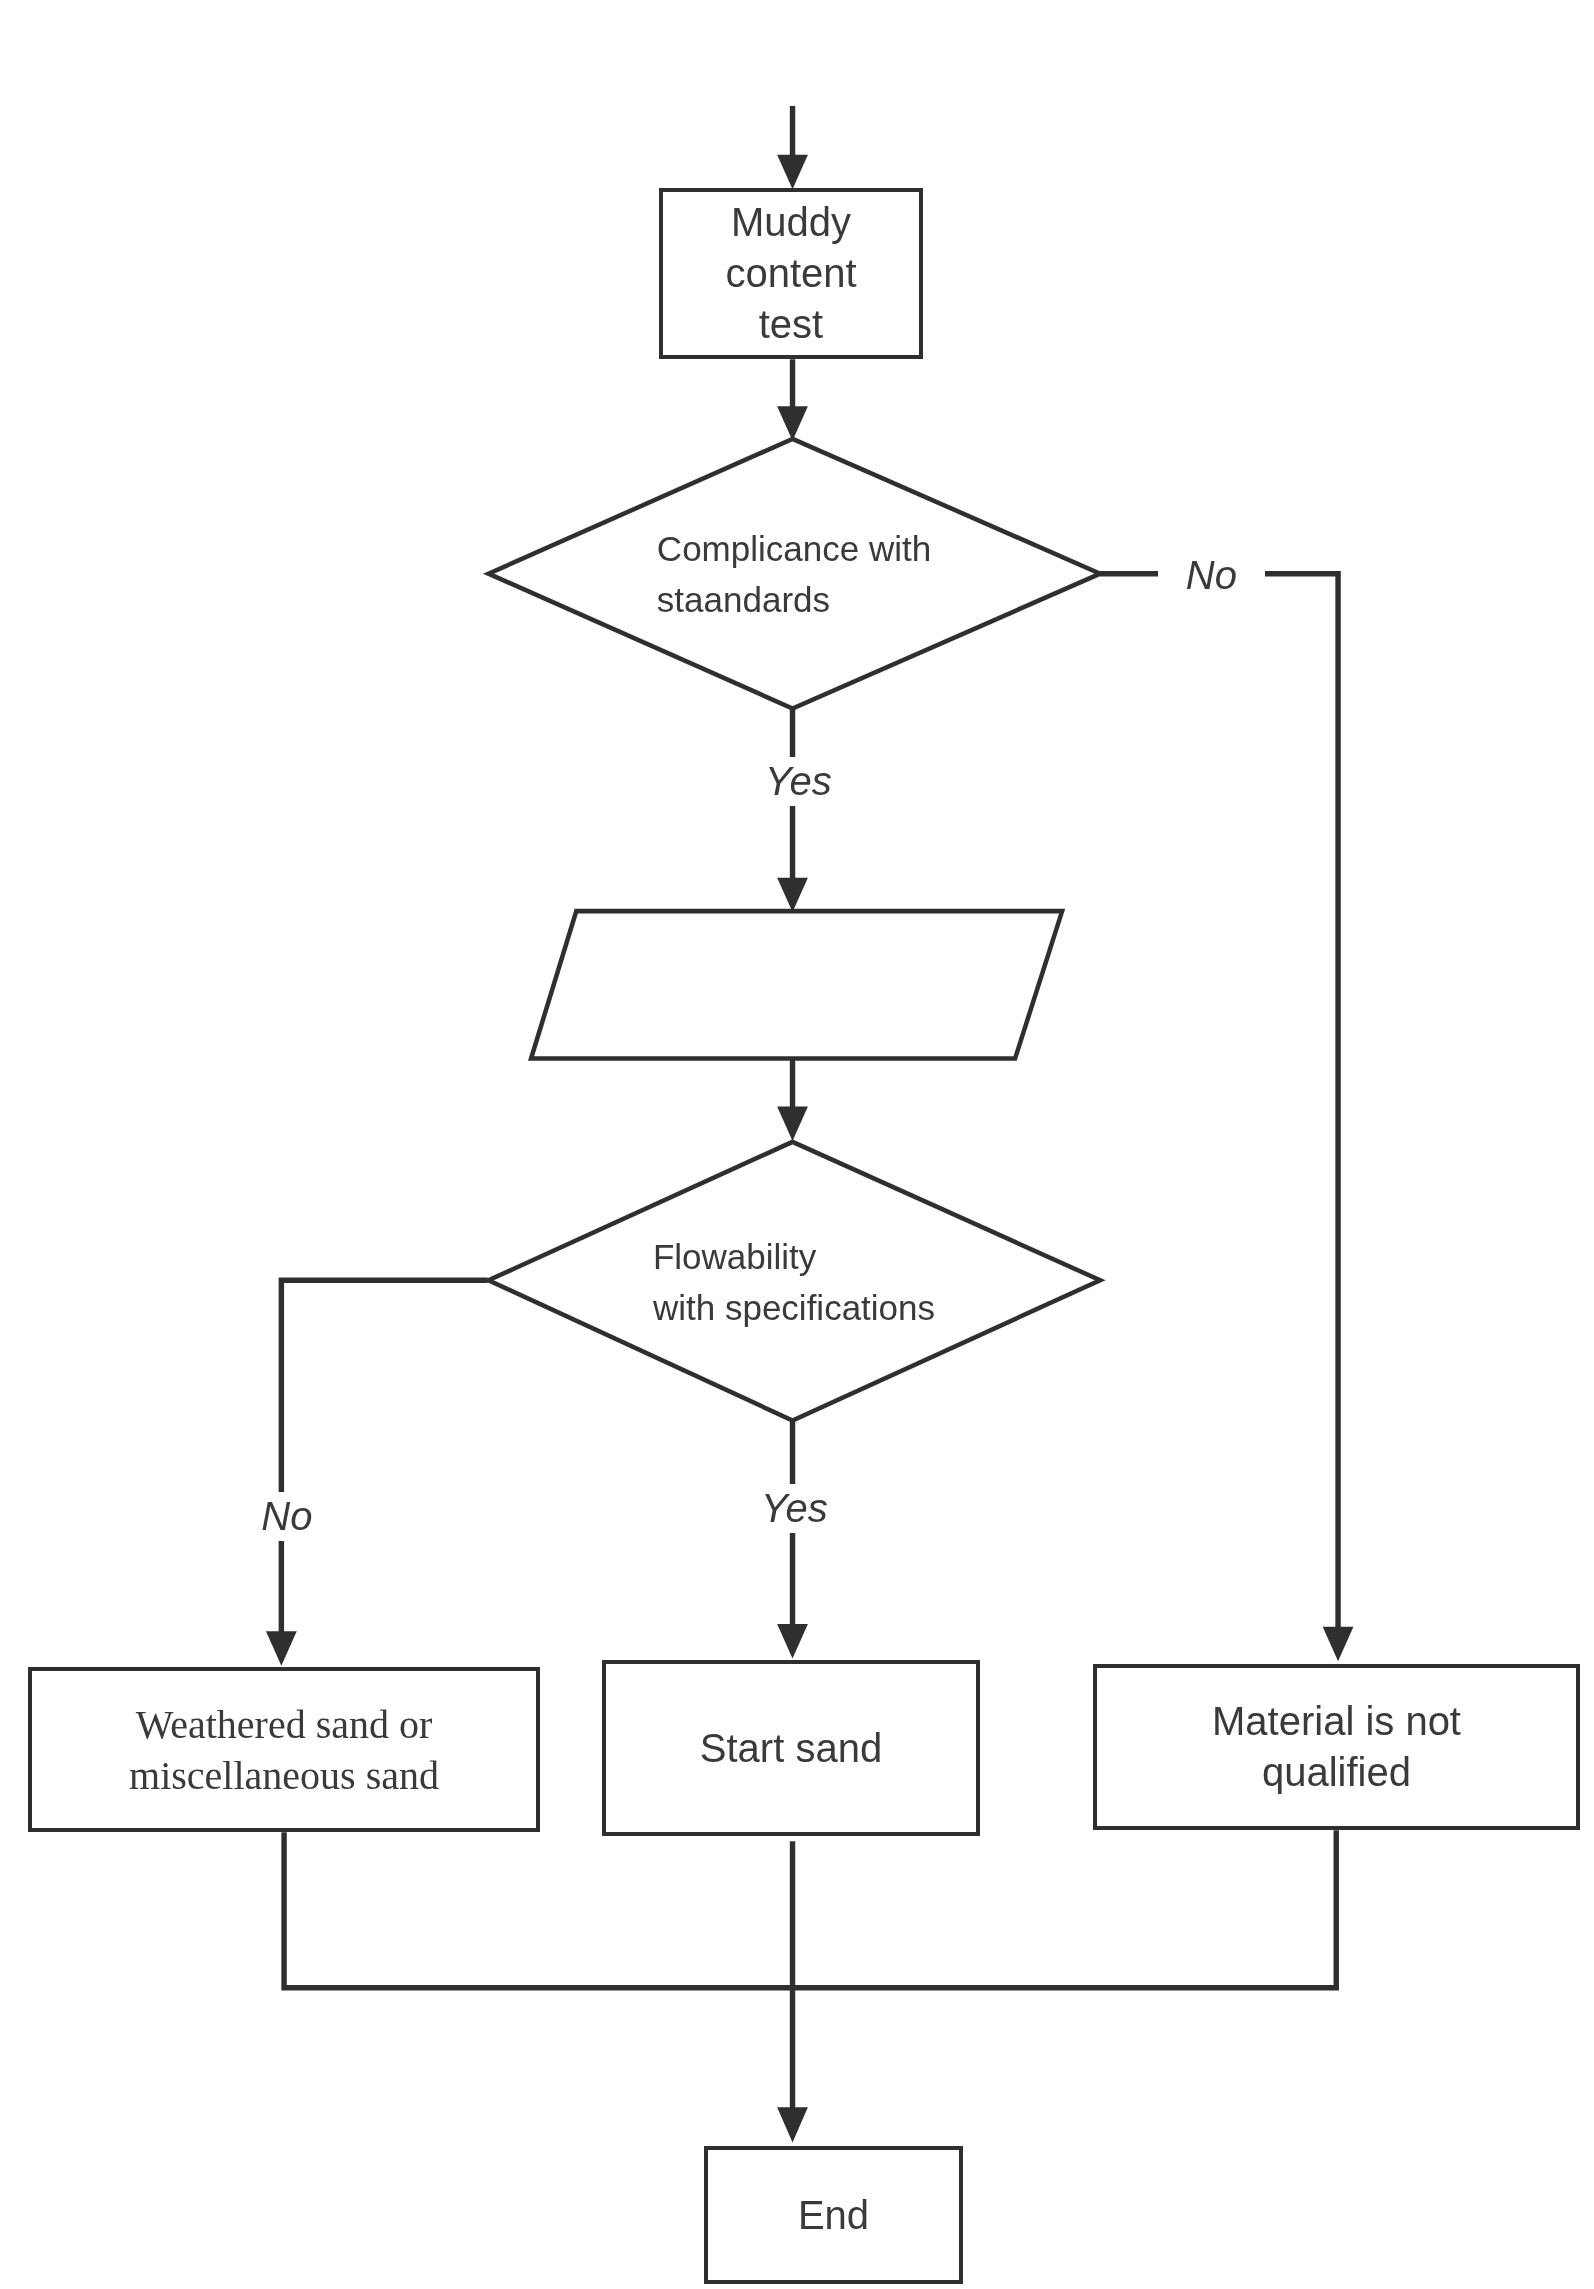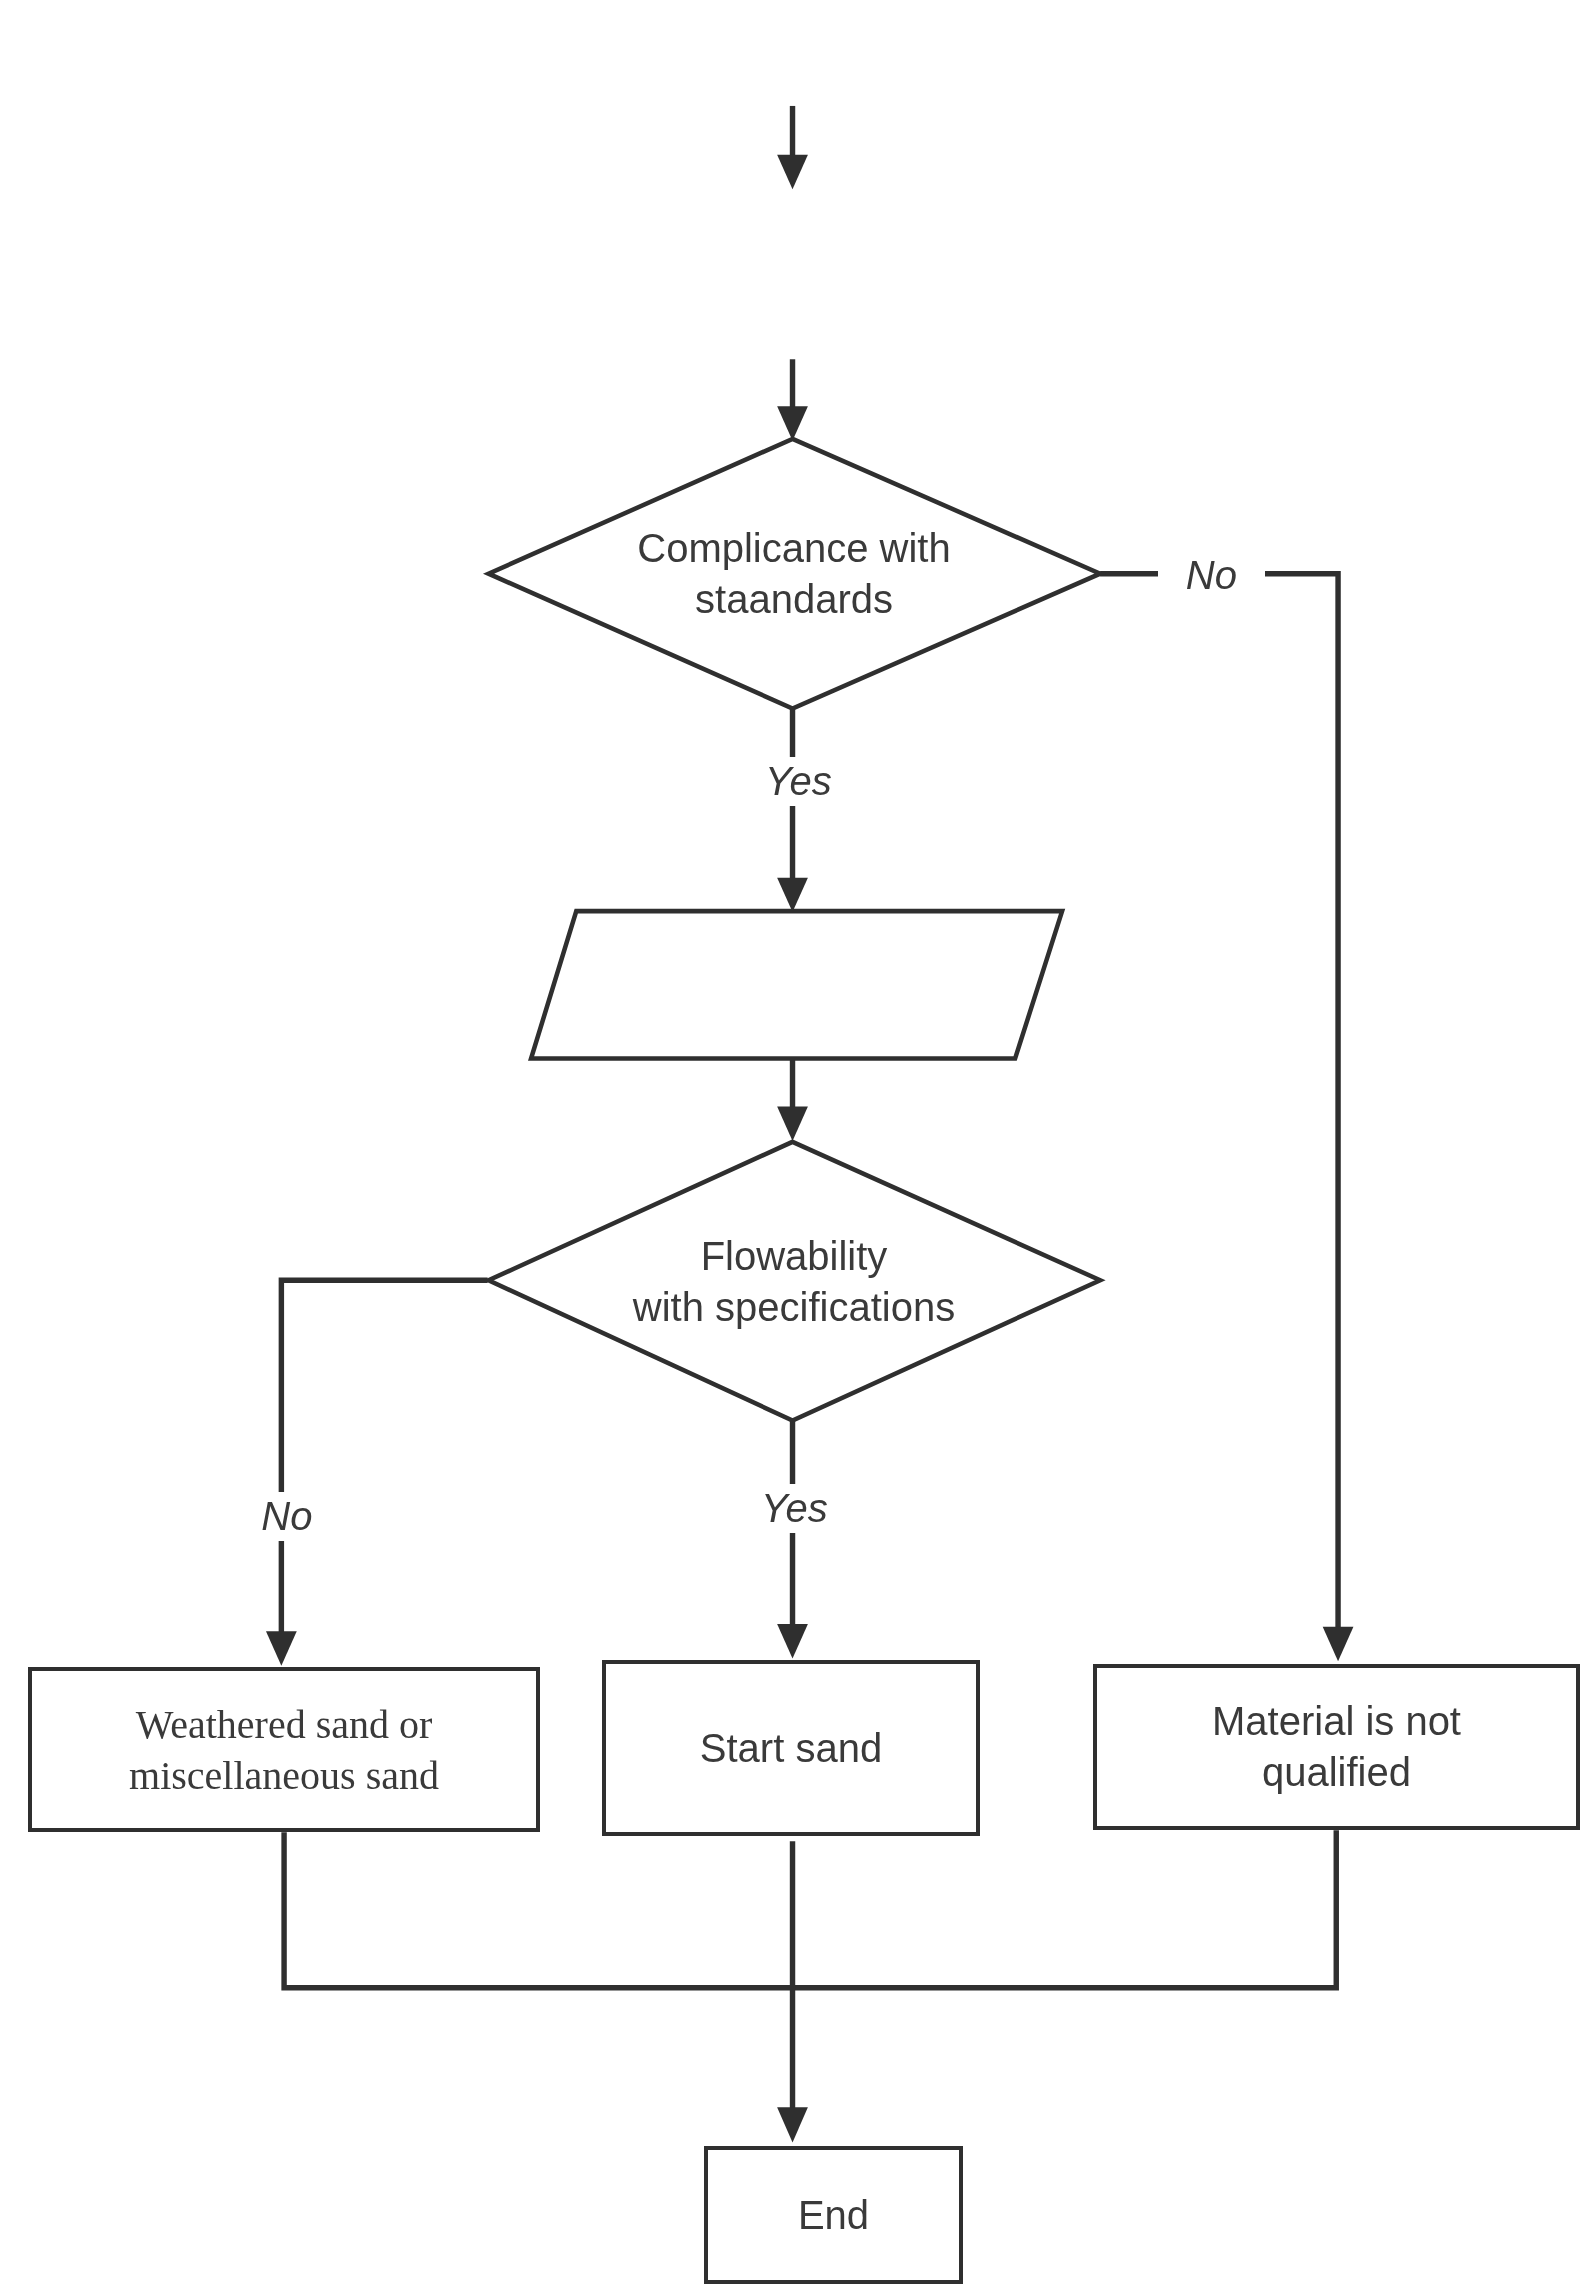--- a/index.html
+++ b/index.html
@@ -28,22 +28,22 @@
     border:4.5px solid var(--line);
     display:flex;align-items:center;justify-content:center;
     text-align:center;
     font-size:40px;line-height:51px;
     white-space:pre-line;
   }
   .node.terminator{border-radius:42px;}
   .overlay-label{
     position:absolute;
     display:flex;align-items:center;justify-content:center;
-    text-align:center;
-    font-size:40px;line-height:51px;
+    text-align:left;
+    font-size:35px;line-height:51px;
     white-space:pre-line;
     background:transparent;
   }
   .edge-label{
     position:absolute;
     display:flex;align-items:center;justify-content:center;
     font-size:40px;line-height:47px;
     background:var(--bg);
     padding:0 5.4px;
     font-style:italic;
@@ -81,20 +81,23 @@
 
     <path class="wire" d="M876,2035 L876,2332"></path>
     <polygon class="arrowhead" points="859,2329 893,2329 876,2368"></polygon>
 
     <polygon class="shape" points="876,485 1216,634 876,783 540,634"></polygon>
     <polygon class="shape" points="637,1007 1174,1007 1122,1170 587,1170"></polygon>
     <polygon class="shape" points="876,1262 1216,1415 876,1570 540,1415"></polygon>
   </svg>
 
 
+  <div class="node" style="left:659px;top:188px;width:264px;height:171px;">Muddy
+content
+test</div>
 
   <div class="node" style="left:28px;top:1667px;width:512px;height:165px;font-family:Liberation Serif, serif;">Weathered sand or
 miscellaneous sand</div>
 
   <div class="node" style="left:602px;top:1660px;width:378px;height:176px;">Start sand</div>
 
   <div class="node" style="left:1093px;top:1664px;width:487px;height:166px;text-align:center;">Material is not
 qualified</div>
 
   <div class="node" style="left:704px;top:2146px;width:259px;height:138px;">End</div>

